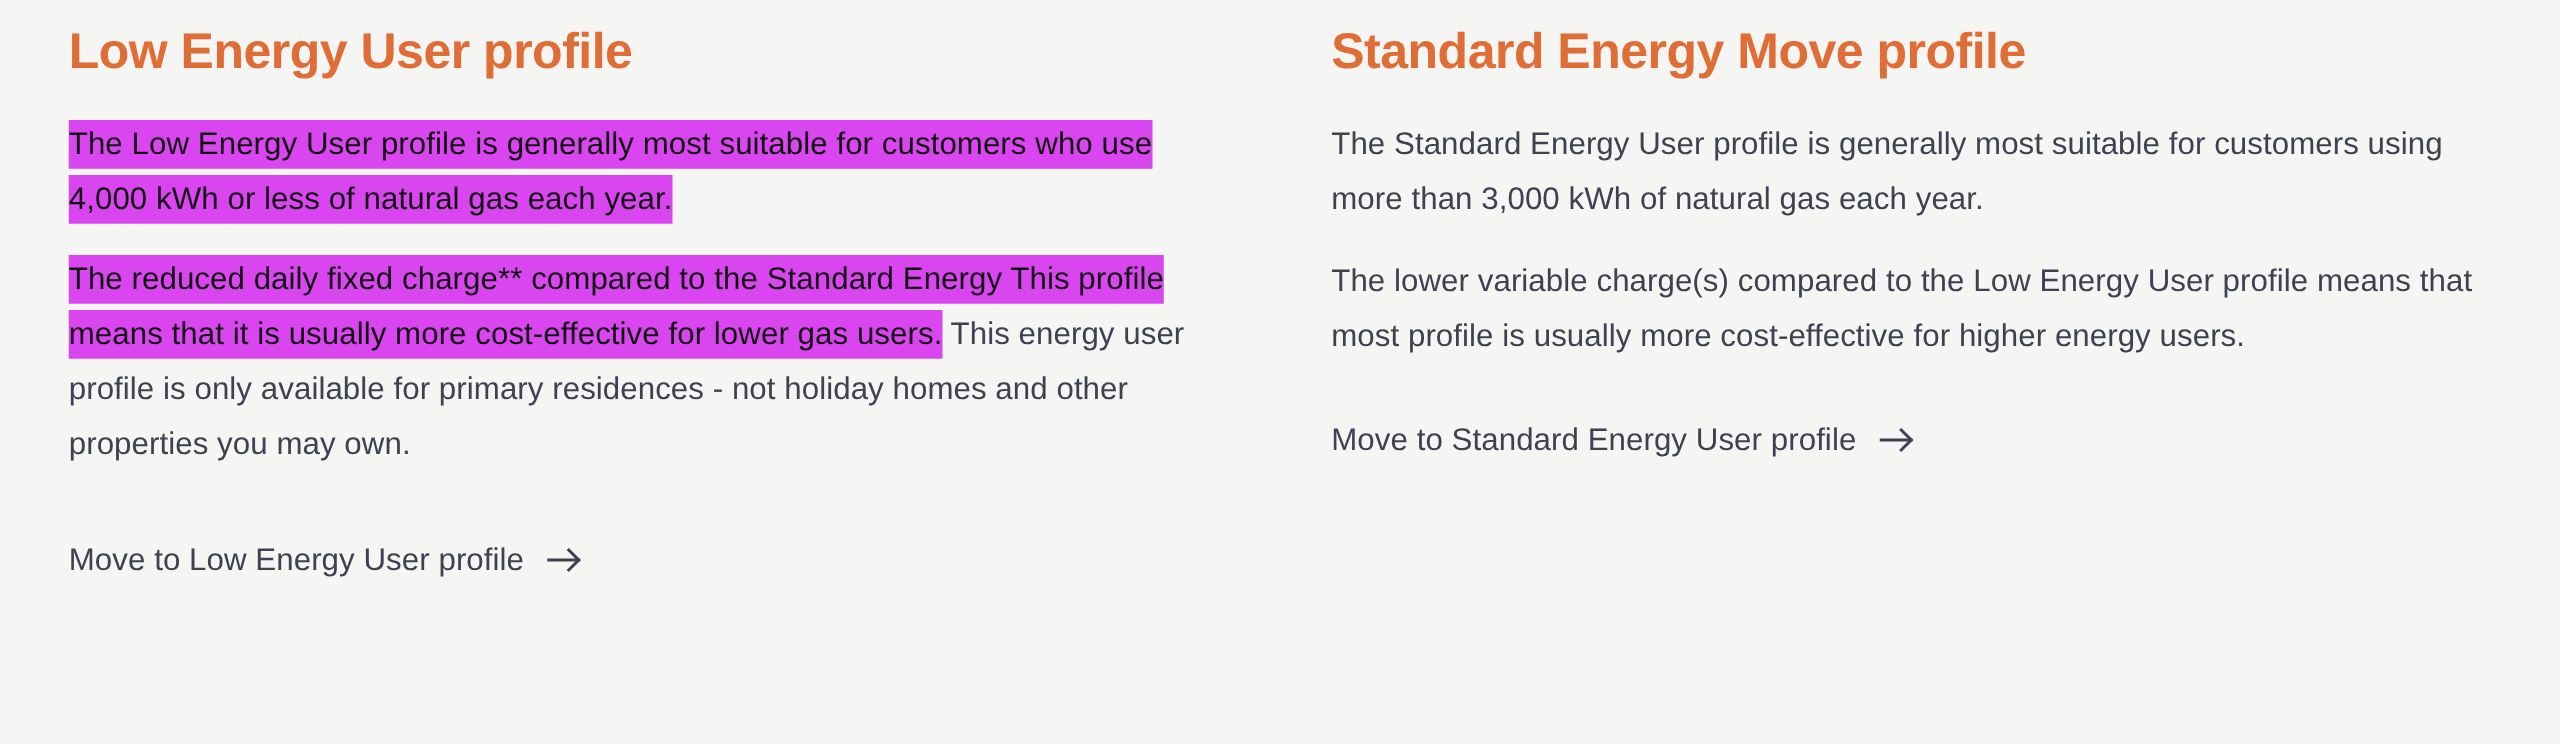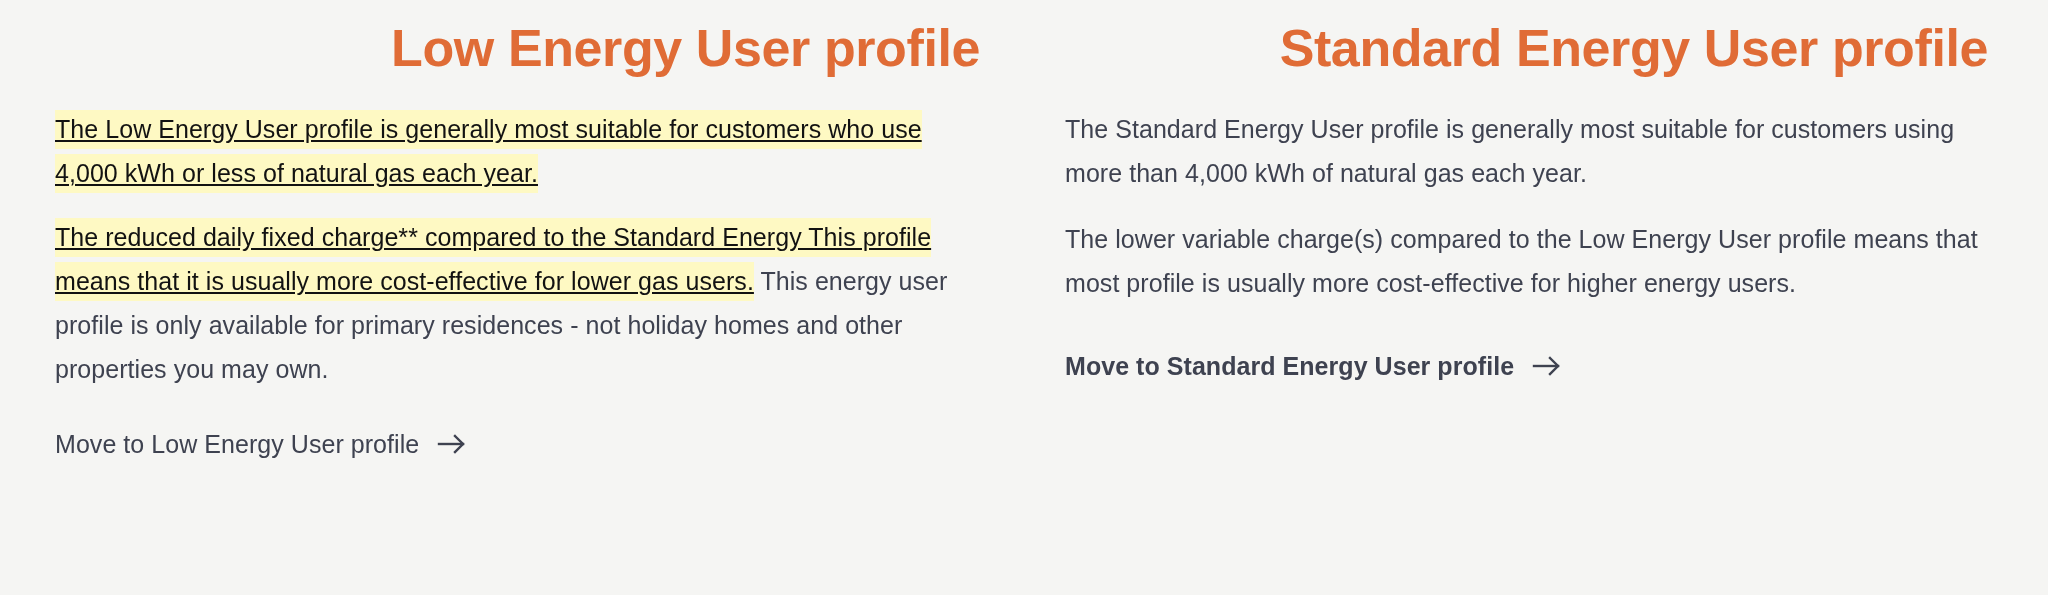--- a/index.html
+++ b/index.html
@@ -36,27 +36,26 @@
     padding: 18px 40px 0 55px;
   }
 
   .column-right {
     width: 1028px;
     padding: 18px 60px 0 45px;
   }
 
   .profile-heading {
     color: #e06c36;
-    font-size: 52px;
+    font-size: 40px;
     line-height: 1.18;
     font-weight: bold;
     letter-spacing: -0.4px;
     margin: 0 0 28px 0;
     white-space: nowrap;
-    text-align: right;
   }
 
   .body-paragraph {
     font-size: 25px;
     line-height: 44px;
     color: #3e4250;
     margin: 0 0 14px 0;
     max-width: 940px;
     letter-spacing: 0.05px;
   }
@@ -64,44 +63,42 @@
   .column-right .body-paragraph {
     margin-bottom: 22px;
     max-width: 955px;
   }
 
   .body-paragraph.spaced {
     margin-top: 20px;
   }
 
   .hl {
-    background: #fef9c3;
+    background: #d946ef;
     color: #121212;
     box-decoration-break: clone;
     -webkit-box-decoration-break: clone;
     padding: 5px 0 6px 0;
-    text-decoration: underline;
   }
 
   .move-link {
     display: inline-flex;
     align-items: center;
     gap: 18px;
     font-size: 25px;
     line-height: 1.2;
     color: #3e4250;
     text-decoration: none;
-    margin-top: 24px;
+    margin-top: 42px;
     cursor: pointer;
     letter-spacing: 0.05px;
   }
 
   .column-right .move-link {
     margin-top: 24px;
-    font-weight: bold;
   }
 
   .move-link .label {
     white-space: nowrap;
   }
 
   .arrow-icon {
     display: inline-block;
     width: 30px;
     height: 24px;
@@ -129,23 +126,23 @@
       <span class="arrow-icon">
         <svg width="30" height="24" viewBox="0 0 30 24" fill="none" xmlns="http://www.w3.org/2000/svg">
           <path d="M2 12 H26" stroke="#3e4250" stroke-width="2.4" stroke-linecap="square"></path>
           <path d="M18 4 L26 12 L18 20" stroke="#3e4250" stroke-width="2.4" stroke-linecap="square" stroke-linejoin="miter" fill="none"></path>
         </svg>
       </span>
     </a>
   </section>
 
   <section class="column column-right">
-    <h2 class="profile-heading">Standard Energy User profile</h2>
+    <h2 class="profile-heading">Standard Energy Move profile</h2>
 
-    <p class="body-paragraph"><span>The Standard Energy User profile is generally most suitable for customers using more than 4,000 kWh of natural gas each year.</span></p>
+    <p class="body-paragraph"><span>The Standard Energy User profile is generally most suitable for customers using more than 3,000 kWh of natural gas each year.</span></p>
 
     <p class="body-paragraph spaced"><span>The lower variable charge(s) compared to the Low Energy User profile means that most profile is usually more cost-effective for higher energy users.</span></p>
 
     <a class="move-link" href="#">
       <span class="label">Move to Standard Energy User profile</span>
       <span class="arrow-icon">
         <svg width="30" height="24" viewBox="0 0 30 24" fill="none" xmlns="http://www.w3.org/2000/svg">
           <path d="M2 12 H26" stroke="#3e4250" stroke-width="2.4" stroke-linecap="square"></path>
           <path d="M18 4 L26 12 L18 20" stroke="#3e4250" stroke-width="2.4" stroke-linecap="square" stroke-linejoin="miter" fill="none"></path>
         </svg>

